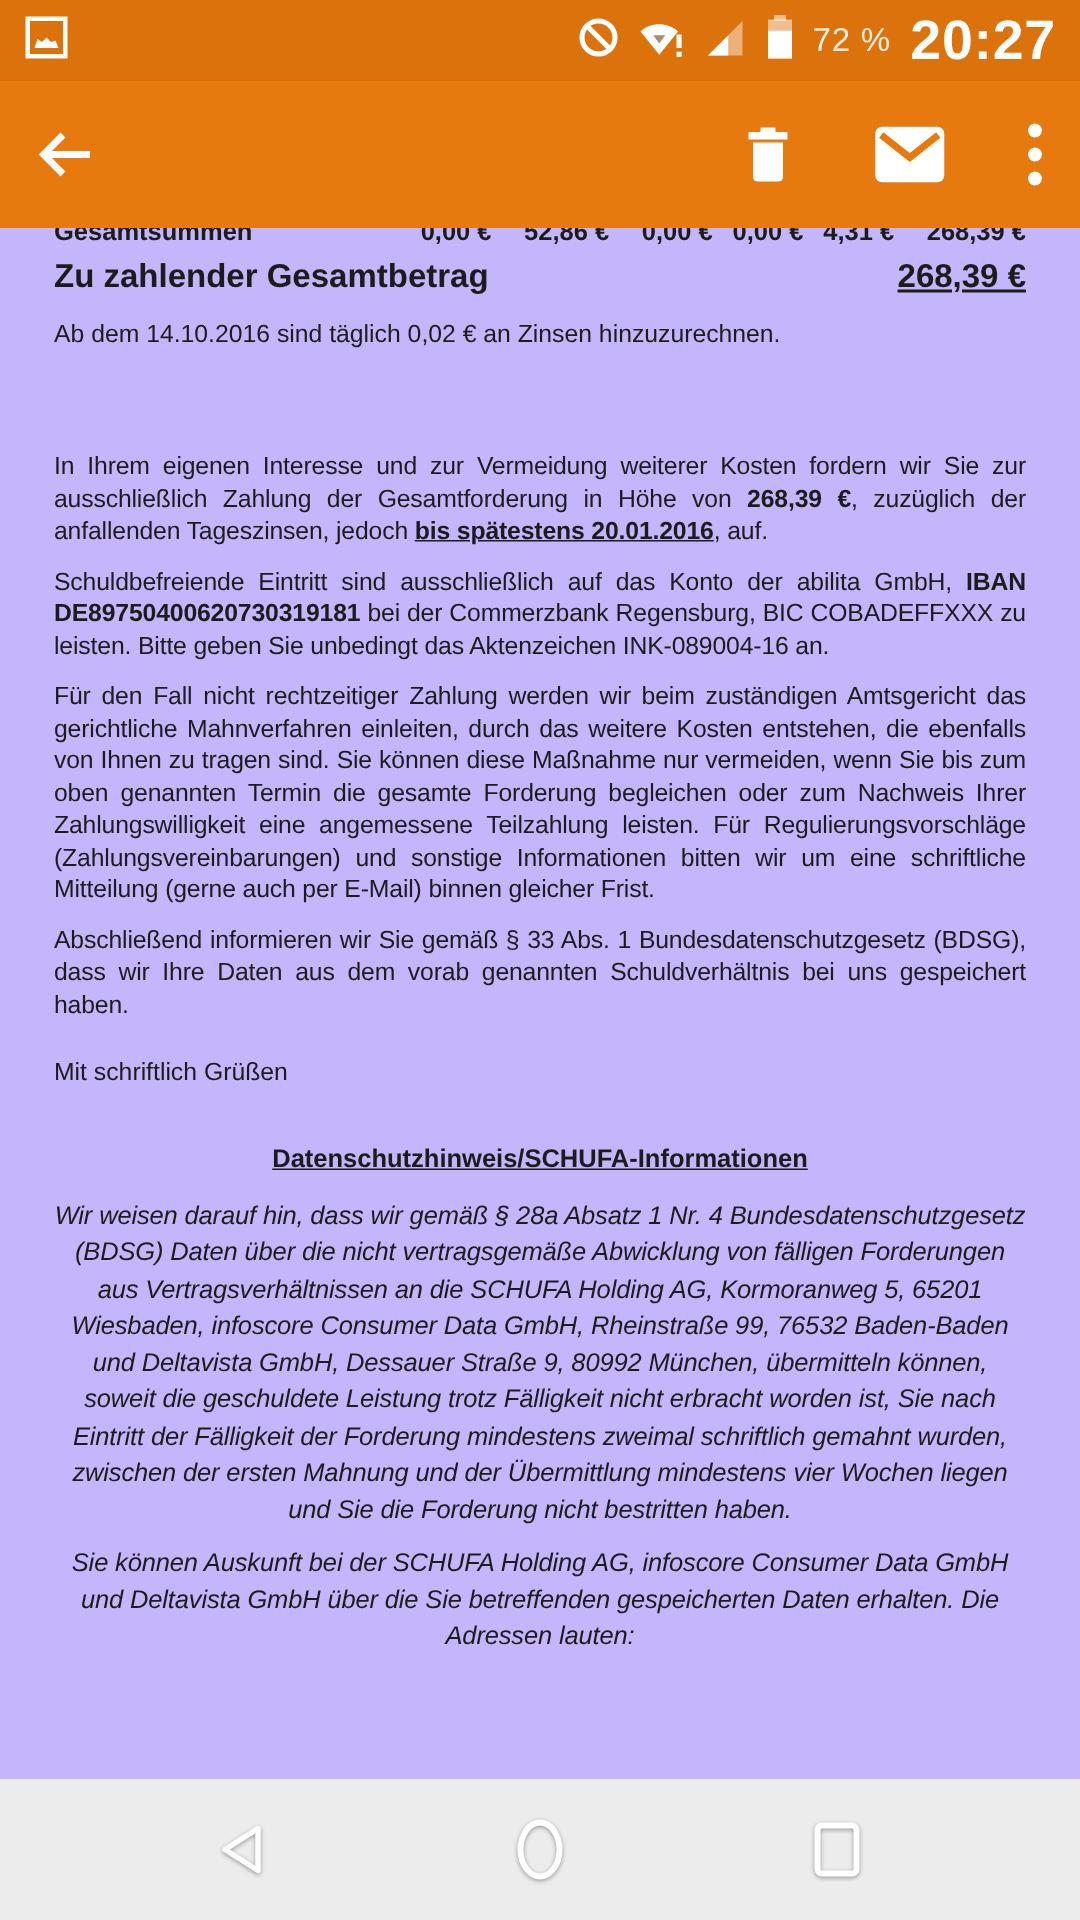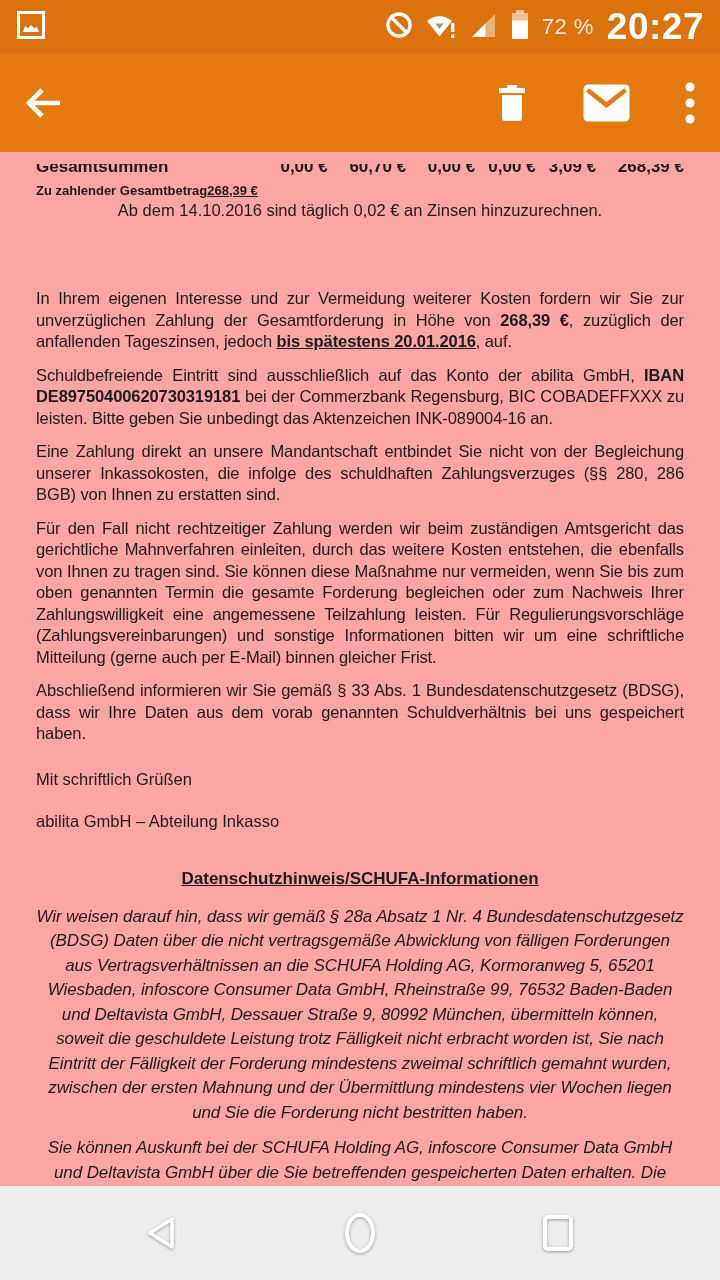--- a/index.html
+++ b/index.html
@@ -20,34 +20,34 @@
   
   .app-bar {
     height:98px; background:#E67A0F; display:flex; align-items:center;
     padding:0 24px; flex:0 0 auto;
   }
   .app-bar .right { margin-left:auto; display:flex; align-items:center; gap:54px; }
   .icon-btn { display:flex; align-items:center; justify-content:center; cursor:pointer; background:none; border:none; padding:0; }
 
   
   .content {
-    flex:1 1 auto; background:#fca5a5; padding:12px 36px; overflow:hidden;
+    flex:1 1 auto; background:#c4b5fd; padding:0 36px; overflow:hidden;
     color:#1C1C1C;
   }
   .clip-row { height:13px; overflow:hidden; }
   .clip-row-inner {
     margin-top:-8px; display:flex; justify-content:space-between;
     font-weight:bold; font-size:17px; line-height:21px; white-space:nowrap;
   }
   .total-row {
-    display:flex; justify-content:flex-start; align-items:baseline;
-    font-weight:bold; font-size:13px; margin-top:6px;
+    display:flex; justify-content:space-between; align-items:baseline;
+    font-weight:bold; font-size:22px; margin-top:6px;
   }
   .total-row .value { text-decoration:underline; }
-  .note { font-size:16.5px; margin-top:3px; margin-bottom:68px;text-align:center; }
+  .note { font-size:16.5px; margin-top:17px; margin-bottom:68px; }
 
   .para {
     font-size:16.5px; line-height:21.5px; text-align:justify;
     margin-bottom:12px; letter-spacing:-0.1px;
   }
   .closing { font-size:16.5px; line-height:21.5px; }
   .closing.greet { margin-top:24px; }
   .closing.sender { margin-top:21px; }
 
   .schufa-heading {
@@ -141,43 +141,41 @@
         </svg>
       </button>
     </div>
   </div>
 
   <div class="content">
 
     <div class="clip-row">
       <div class="clip-row-inner">
         <span>Gesamtsummen</span>
-        <span>0,00 €  60,70 €  0,00 €  0,00 €  3,09 €  268,39 €</span>
+        <span>0,00 €  52,86 €  0,00 €  0,00 €  4,31 €  268,39 €</span>
       </div>
     </div>
 
     <div class="total-row">
       <span>Zu zahlender Gesamtbetrag</span>
       <span class="value">268,39 €</span>
     </div>
 
     <p class="note">Ab dem 14.10.2016 sind täglich 0,02 € an Zinsen hinzuzurechnen.</p>
 
-    <p class="para"><span>In Ihrem eigenen Interesse und zur Vermeidung weiterer Kosten fordern wir Sie zur unverzüglichen Zahlung der Gesamtforderung in Höhe von </span><b>268,39 €</b><span>, zuzüglich der anfallenden Tageszinsen, jedoch </span><b style="text-decoration:underline">bis spätestens 20.01.2016</b><span>, auf.</span></p>
+    <p class="para"><span>In Ihrem eigenen Interesse und zur Vermeidung weiterer Kosten fordern wir Sie zur ausschließlich Zahlung der Gesamtforderung in Höhe von </span><b>268,39 €</b><span>, zuzüglich der anfallenden Tageszinsen, jedoch </span><b style="text-decoration:underline">bis spätestens 20.01.2016</b><span>, auf.</span></p>
 
     <p class="para"><span>Schuldbefreiende Eintritt sind ausschließlich auf das Konto der abilita GmbH, </span><b>IBAN DE89750400620730319181</b><span> bei der Commerzbank Regensburg, BIC COBADEFFXXX zu leisten. Bitte geben Sie unbedingt das Aktenzeichen INK-089004-16 an.</span></p>
 
-    <p class="para">Eine Zahlung direkt an unsere Mandantschaft entbindet Sie nicht von der Begleichung unserer Inkassokosten, die infolge des schuldhaften Zahlungsverzuges (§§ 280, 286 BGB) von Ihnen zu erstatten sind.</p>
 
     <p class="para">Für den Fall nicht rechtzeitiger Zahlung werden wir beim zuständigen Amtsgericht das gerichtliche Mahnverfahren einleiten, durch das weitere Kosten entstehen, die ebenfalls von Ihnen zu tragen sind. Sie können diese Maßnahme nur vermeiden, wenn Sie bis zum oben genannten Termin die gesamte Forderung begleichen oder zum Nachweis Ihrer Zahlungswilligkeit eine angemessene Teilzahlung leisten. Für Regulierungsvorschläge (Zahlungsvereinbarungen) und sonstige Informationen bitten wir um eine schriftliche Mitteilung (gerne auch per E-Mail) binnen gleicher Frist.</p>
 
     <p class="para">Abschließend informieren wir Sie gemäß § 33 Abs. 1 Bundesdatenschutzgesetz (BDSG), dass wir Ihre Daten aus dem vorab genannten Schuldverhältnis bei uns gespeichert haben.</p>
 
     <p class="closing greet">Mit schriftlich Grüßen</p>
-    <p class="closing sender">abilita GmbH – Abteilung Inkasso</p>
 
     <p class="schufa-heading">Datenschutzhinweis/SCHUFA-Informationen</p>
     <p class="schufa-para">Wir weisen darauf hin, dass wir gemäß § 28a Absatz 1 Nr. 4 Bundesdatenschutzgesetz (BDSG) Daten über die nicht vertragsgemäße Abwicklung von fälligen Forderungen aus Vertragsverhältnissen an die SCHUFA Holding AG, Kormoranweg 5, 65201 Wiesbaden, infoscore Consumer Data GmbH, Rheinstraße 99, 76532 Baden-Baden und Deltavista GmbH, Dessauer Straße 9, 80992 München, übermitteln können, soweit die geschuldete Leistung trotz Fälligkeit nicht erbracht worden ist, Sie nach Eintritt der Fälligkeit der Forderung mindestens zweimal schriftlich gemahnt wurden, zwischen der ersten Mahnung und der Übermittlung mindestens vier Wochen liegen und Sie die Forderung nicht bestritten haben.</p>
     <p class="schufa-para">Sie können Auskunft bei der SCHUFA Holding AG, infoscore Consumer Data GmbH und Deltavista GmbH über die Sie betreffenden gespeicherten Daten erhalten. Die Adressen lauten:</p>
 
   </div>
 
   <div class="nav-bar">
     <button class="nav-icon">
       <svg width="34" height="38" viewBox="0 0 34 38">

